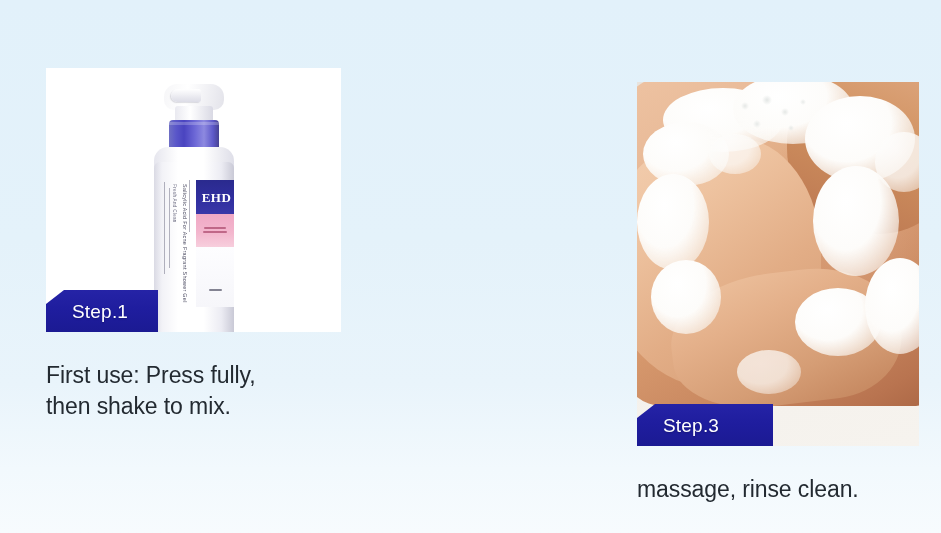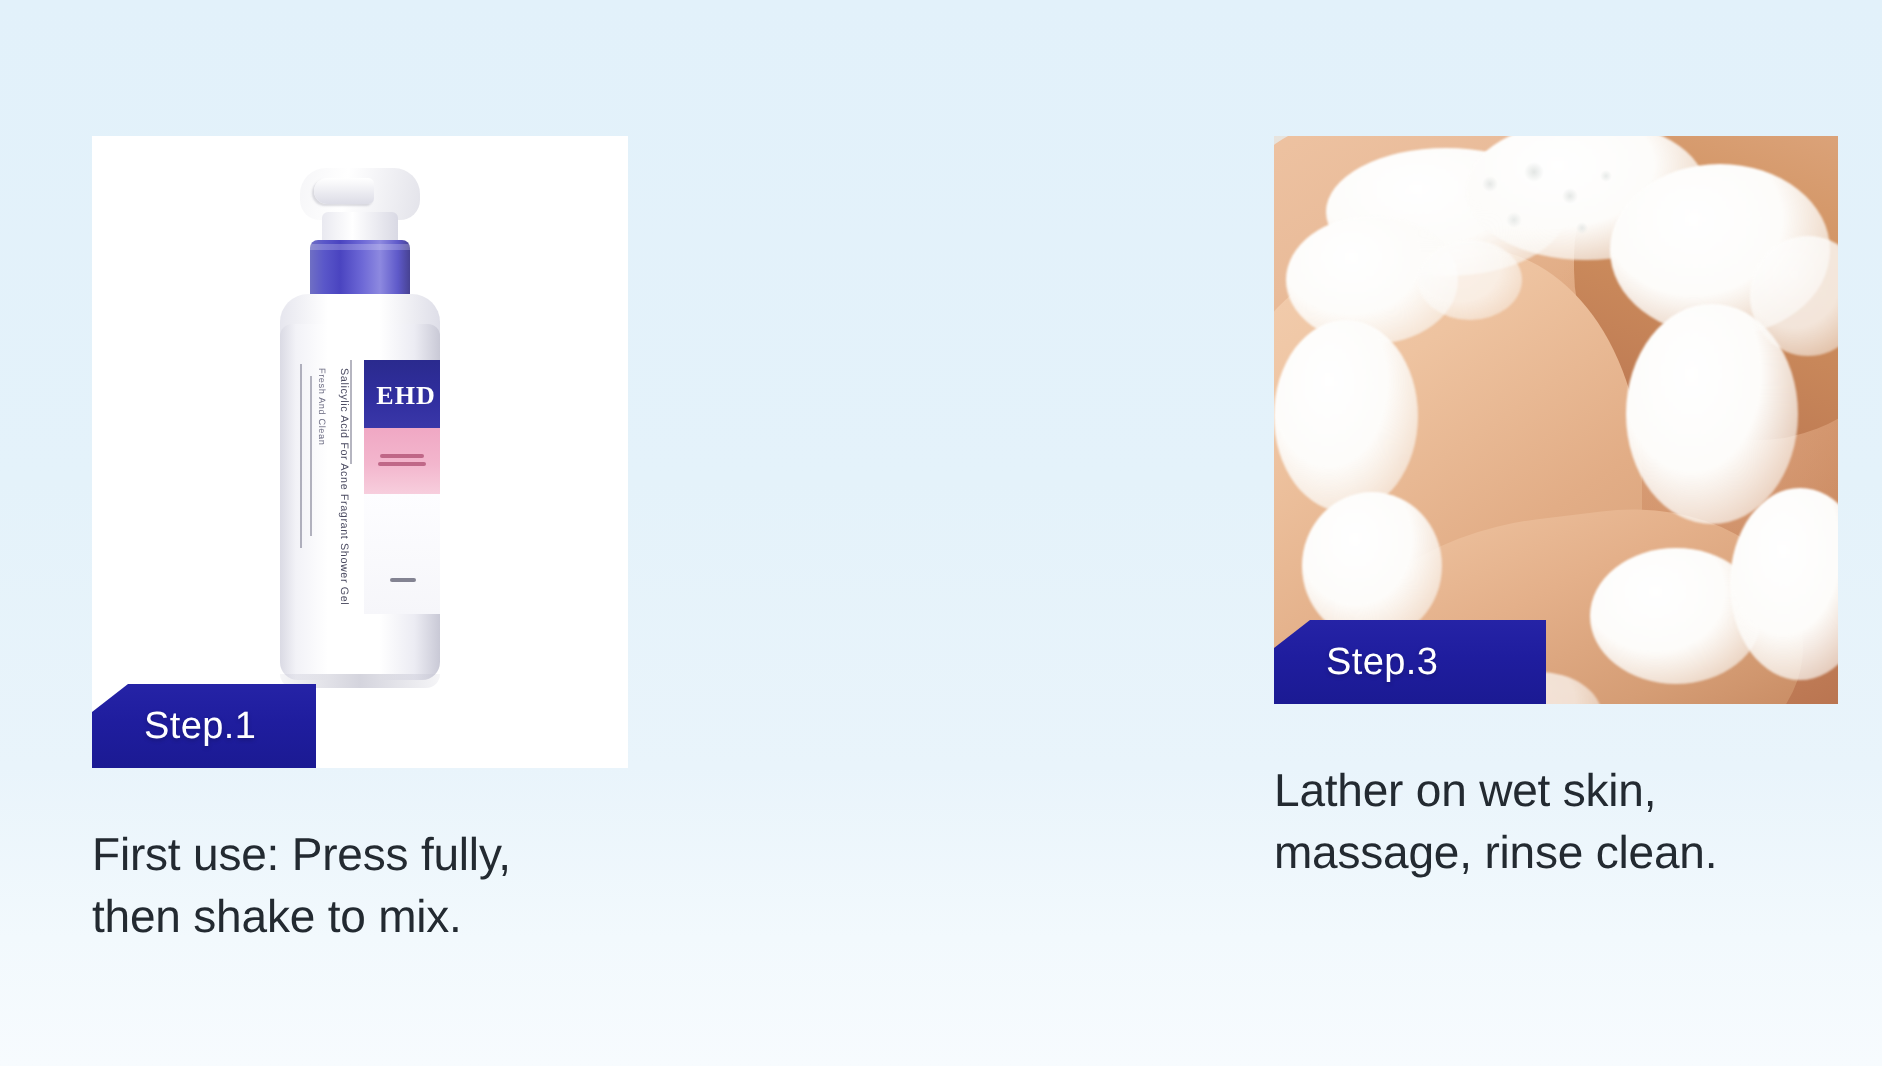--- a/index.html
+++ b/index.html
@@ -42,23 +42,23 @@
   .step-1 { left: 46px;  width: 268px; }
   .step-2 { left: 333px; width: 292px; }
   .step-3 { left: 637px; width: 282px; }
 
   .media {
     position: relative;
     width: 100%;
     height: 316px;
     overflow: hidden;
   }
-  .step-1 .media { height: 316px; }
+  .step-1 .media { height: 264px; padding-left: 27px; }
   .step-2 .media { height: 316px; }
-  .step-3 .media { height: 284px; }
+  .step-3 .media { height: 364px; margin-top: 14px; }
 
   
   .white-stage {
     position: absolute;
     inset: 0;
     background: #ffffff;
   }
   .bottle {
     position: absolute;
     left: 50%;
@@ -528,19 +528,18 @@
           <div class="foam f12"></div>
           <div class="foam-bubbles"></div>
         </div>
 
         <div class="badge">
           <span class="badge-label">Step.3</span>
         </div>
       </div>
 
       <div class="caption">
-        <span class="cap-line">Lather on wet skin,</span>
         <span class="cap-line">massage, rinse clean.</span>
       </div>
     </div>
 
   </div>
 </div>
 
 </body></html>

